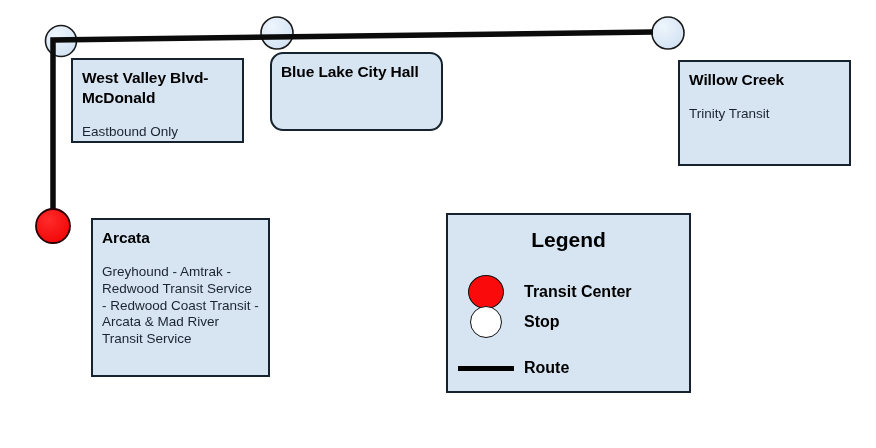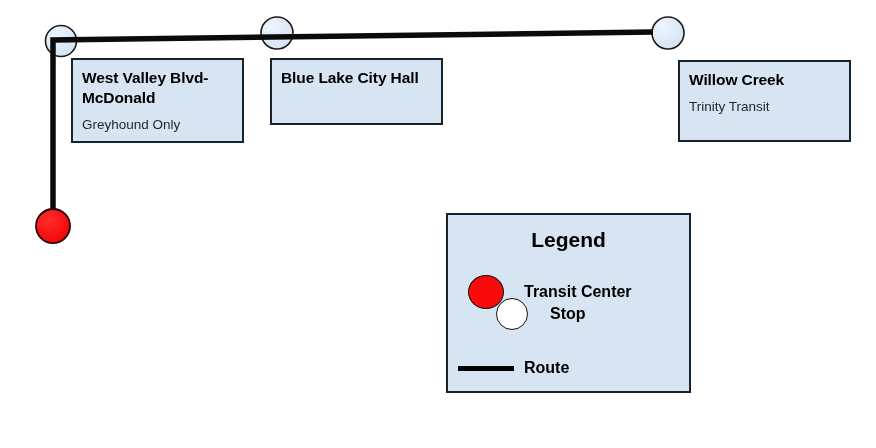--- a/index.html
+++ b/index.html
@@ -40,21 +40,21 @@
     font-weight: bold;
     color: #000000;
     line-height: 1.28;
     letter-spacing: -0.1px;
   }
   .box-sub {
     font-size: 13.5px;
     font-weight: normal;
     color: #1b2530;
     line-height: 1.25;
-    margin-top: 9px;
+    margin-top: 16px;
   }
   
   #legend-box {
     position: absolute;
     left: 446px;
     top: 213px;
     width: 245px;
     height: 180px;
     background: #d7e4f1;
     border: 2px solid #16222e;
@@ -125,45 +125,49 @@
     <circle cx="277" cy="33" r="16" fill="url(#stopGrad)" stroke="#1a1a1a" stroke-width="1.6"></circle>
     <circle cx="668" cy="33" r="16" fill="url(#stopGrad)" stroke="#1a1a1a" stroke-width="1.6"></circle>
 
     <polyline points="53,226 53,40 653,32" fill="none" stroke="#0b0b0b" stroke-width="5.5" stroke-linejoin="miter" stroke-linecap="butt"></polyline>
 
     <circle cx="53" cy="226" r="17" fill="url(#redGrad)" stroke="#2b0000" stroke-width="1.8"></circle>
   </svg>
 
   <div class="info-box" style="left:71px; top:58px; width:173px; height:85px;">
     <div class="box-title">West Valley Blvd-McDonald</div>
-    <div class="box-sub">Greyhound Only</div>
+    <div class="box-sub">Eastbound Only</div>
   </div>
 
-  <div class="info-box" style="left:270px; top:58px; width:173px; height:67px;">
+  <div class="info-box" style="left:270px; top:52px; width:173px; height:79px;border-radius:13px;">
     <div class="box-title">Blue Lake City Hall</div>
     <div class="box-sub"></div>
   </div>
 
-  <div class="info-box" style="left:678px; top:60px; width:173px; height:82px;">
+  <div class="info-box" style="left:678px; top:60px; width:173px; height:106px;">
     <div class="box-title">Willow Creek</div>
     <div class="box-sub">Trinity Transit</div>
   </div>
 
+  <div class="info-box" style="left:91px; top:218px; width:179px; height:159px;">
+    <div class="box-title">Arcata</div>
+    <div class="box-sub">Greyhound - Amtrak - Redwood Transit Service - Redwood Coast Transit - Arcata &amp; Mad River Transit Service</div>
+  </div>
 
   <div id="legend-box">
     <div id="legend-title">Legend</div>
 
     <div class="legend-row" style="top:58px;">
       <div class="legend-swatch">
         <div class="swatch-red"></div>
       </div>
       <div class="legend-label">Transit Center</div>
     </div>
 
-    <div class="legend-row" style="top:80px;padding-left:26px;">
+    <div class="legend-row" style="top:88px;">
       <div class="legend-swatch">
         <div class="swatch-stop"></div>
       </div>
       <div class="legend-label">Stop</div>
     </div>
 
     <div class="legend-row" style="top:134px;">
       <div class="legend-swatch">
         <div class="swatch-route"></div>
       </div>

